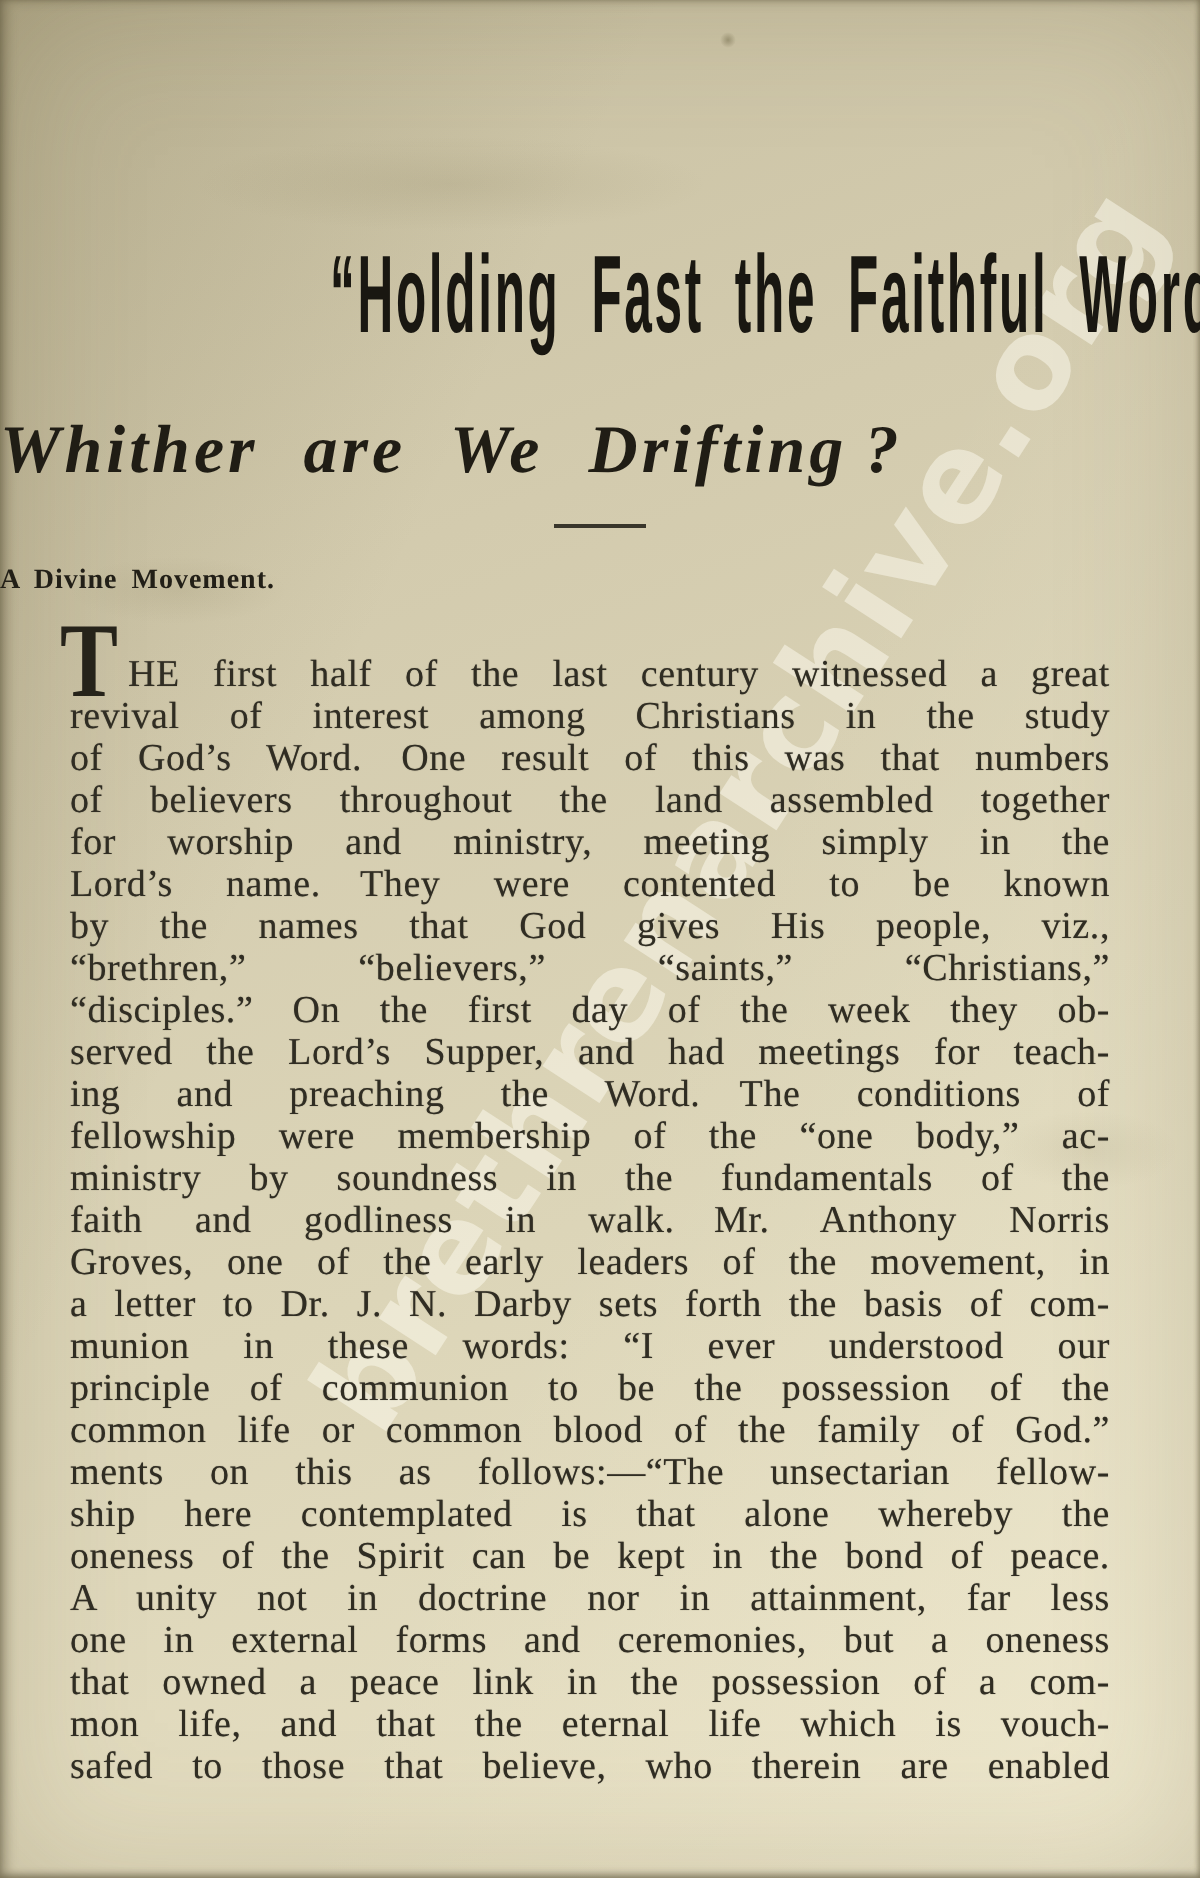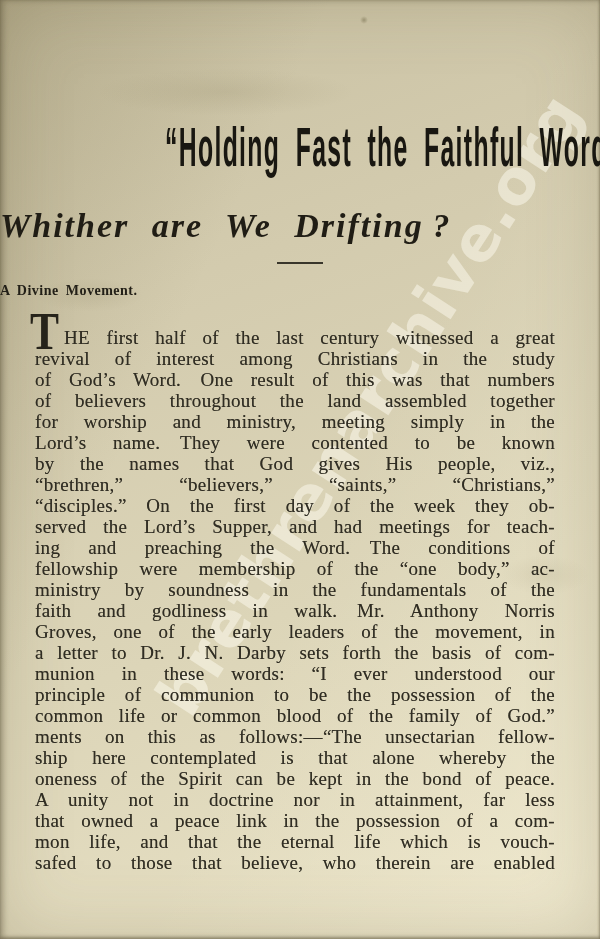--- a/index.html
+++ b/index.html
@@ -155,18 +155,19 @@
         <div class="bline">faith and godliness in walk.  Mr. Anthony Norris</div>
         <div class="bline">Groves, one of the early leaders of the movement, in</div>
         <div class="bline">a letter to Dr. J. N. Darby sets forth the basis of com-</div>
         <div class="bline">munion in these words: “I ever understood our</div>
         <div class="bline">principle of communion to be the possession of the</div>
         <div class="bline">common life or common blood of the family of God.”</div>
         <div class="bline">ments on this as follows:—“The unsectarian fellow-</div>
         <div class="bline">ship here contemplated is that alone whereby the</div>
         <div class="bline">oneness of the Spirit can be kept in the bond of peace.</div>
         <div class="bline">A unity not in doctrine nor in attainment, far less</div>
+        <div class="bline">one in external forms and ceremonies, but a oneness</div>
         <div class="bline">that owned a peace link in the possession of a com-</div>
         <div class="bline">mon life, and that the eternal life which is vouch-</div>
         <div class="bline">safed to those that believe, who therein are enabled</div>
       </div>
   </div>
 </div>
 
 </body></html>

